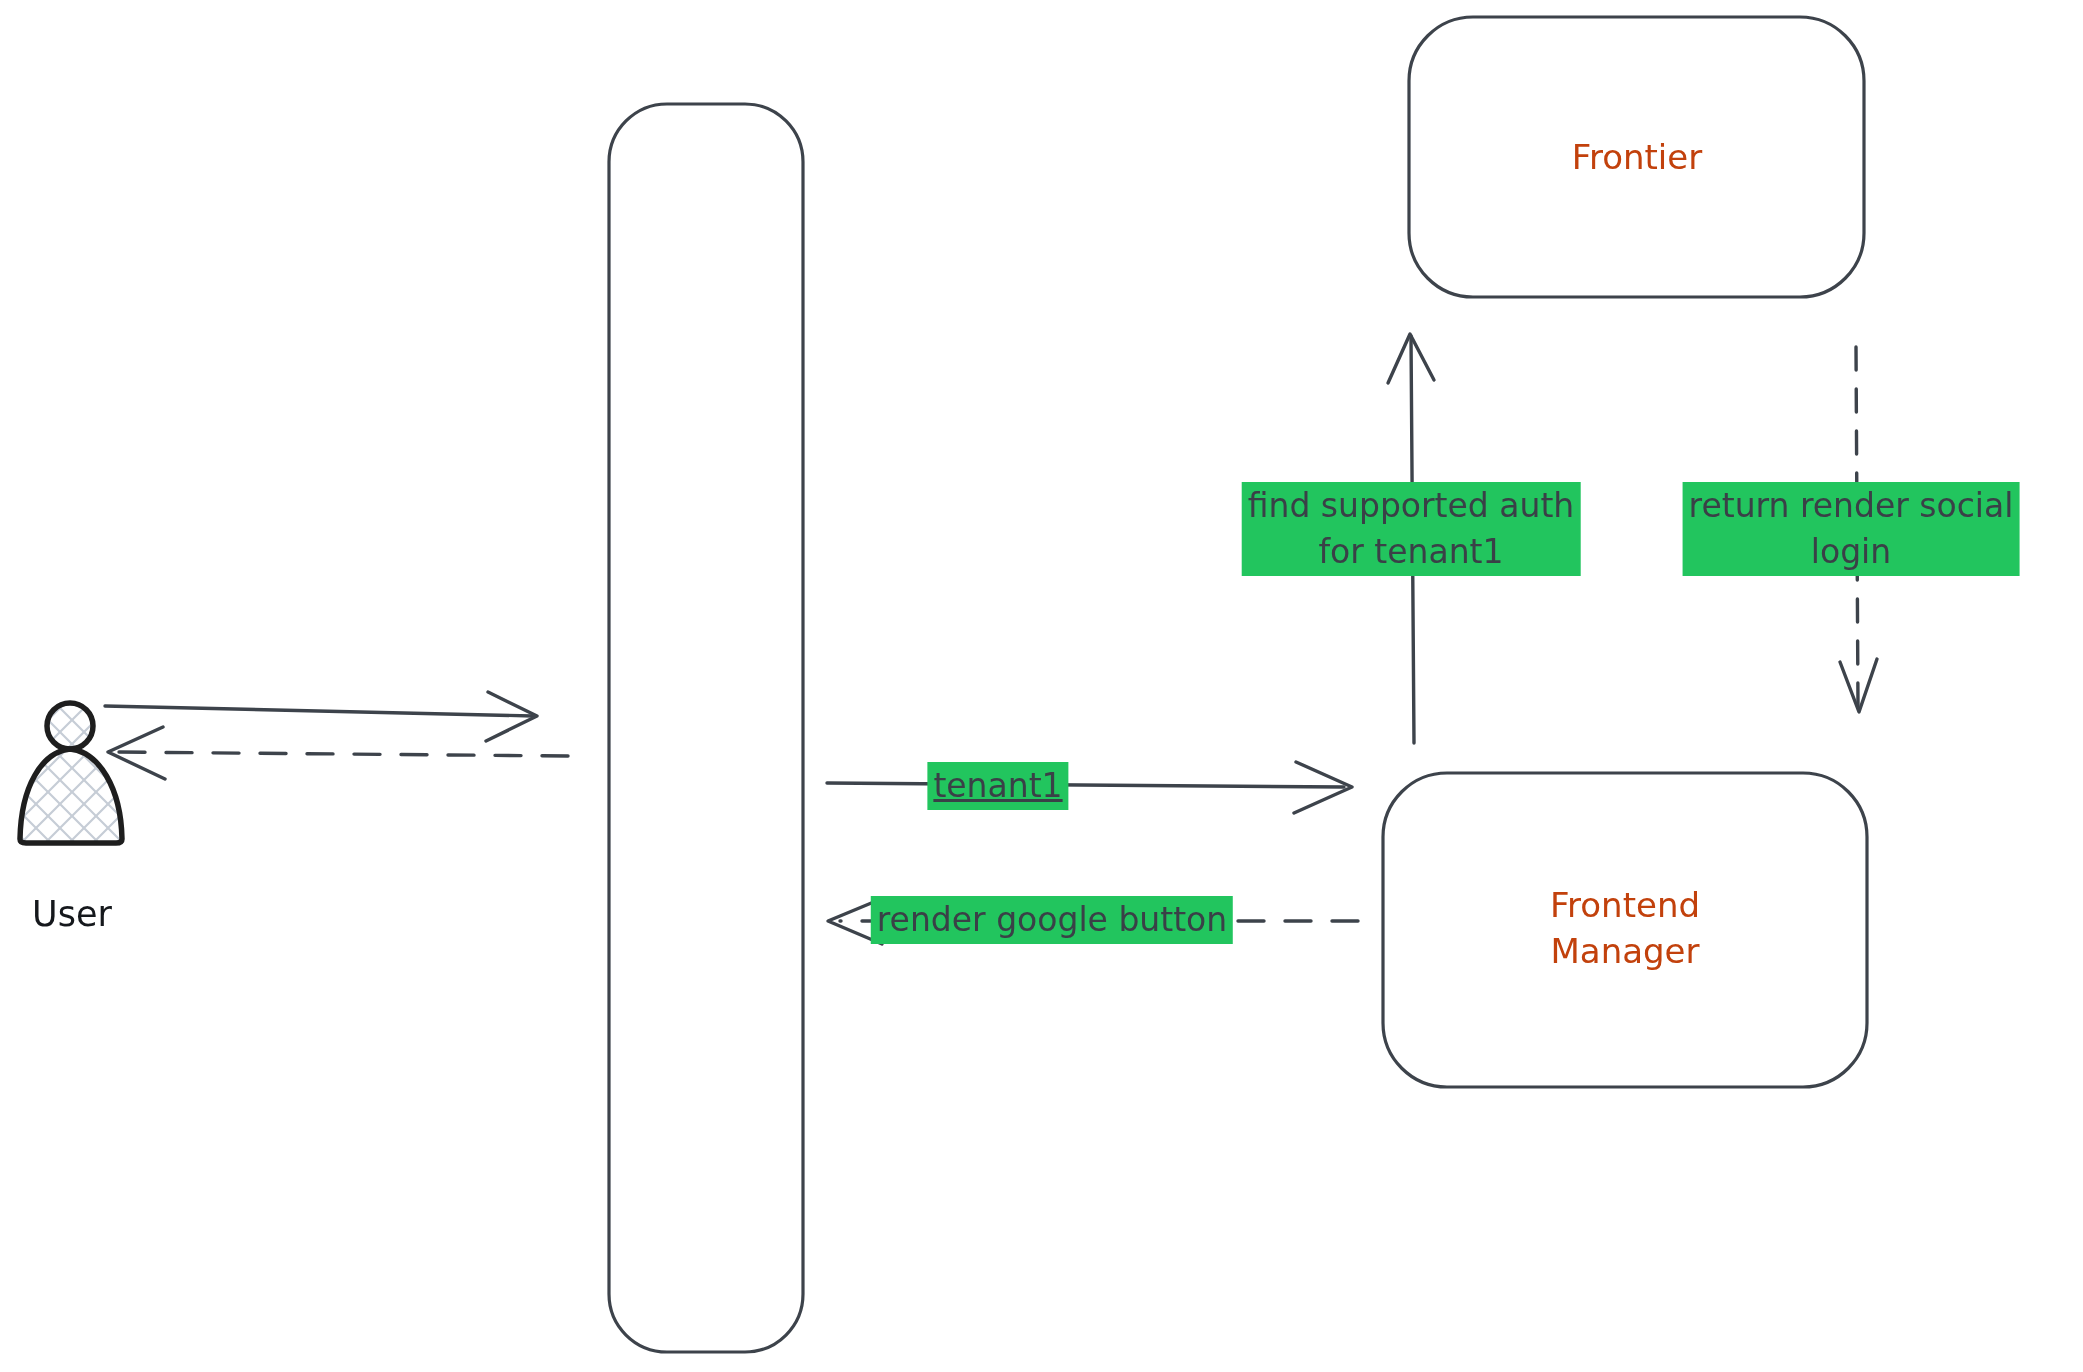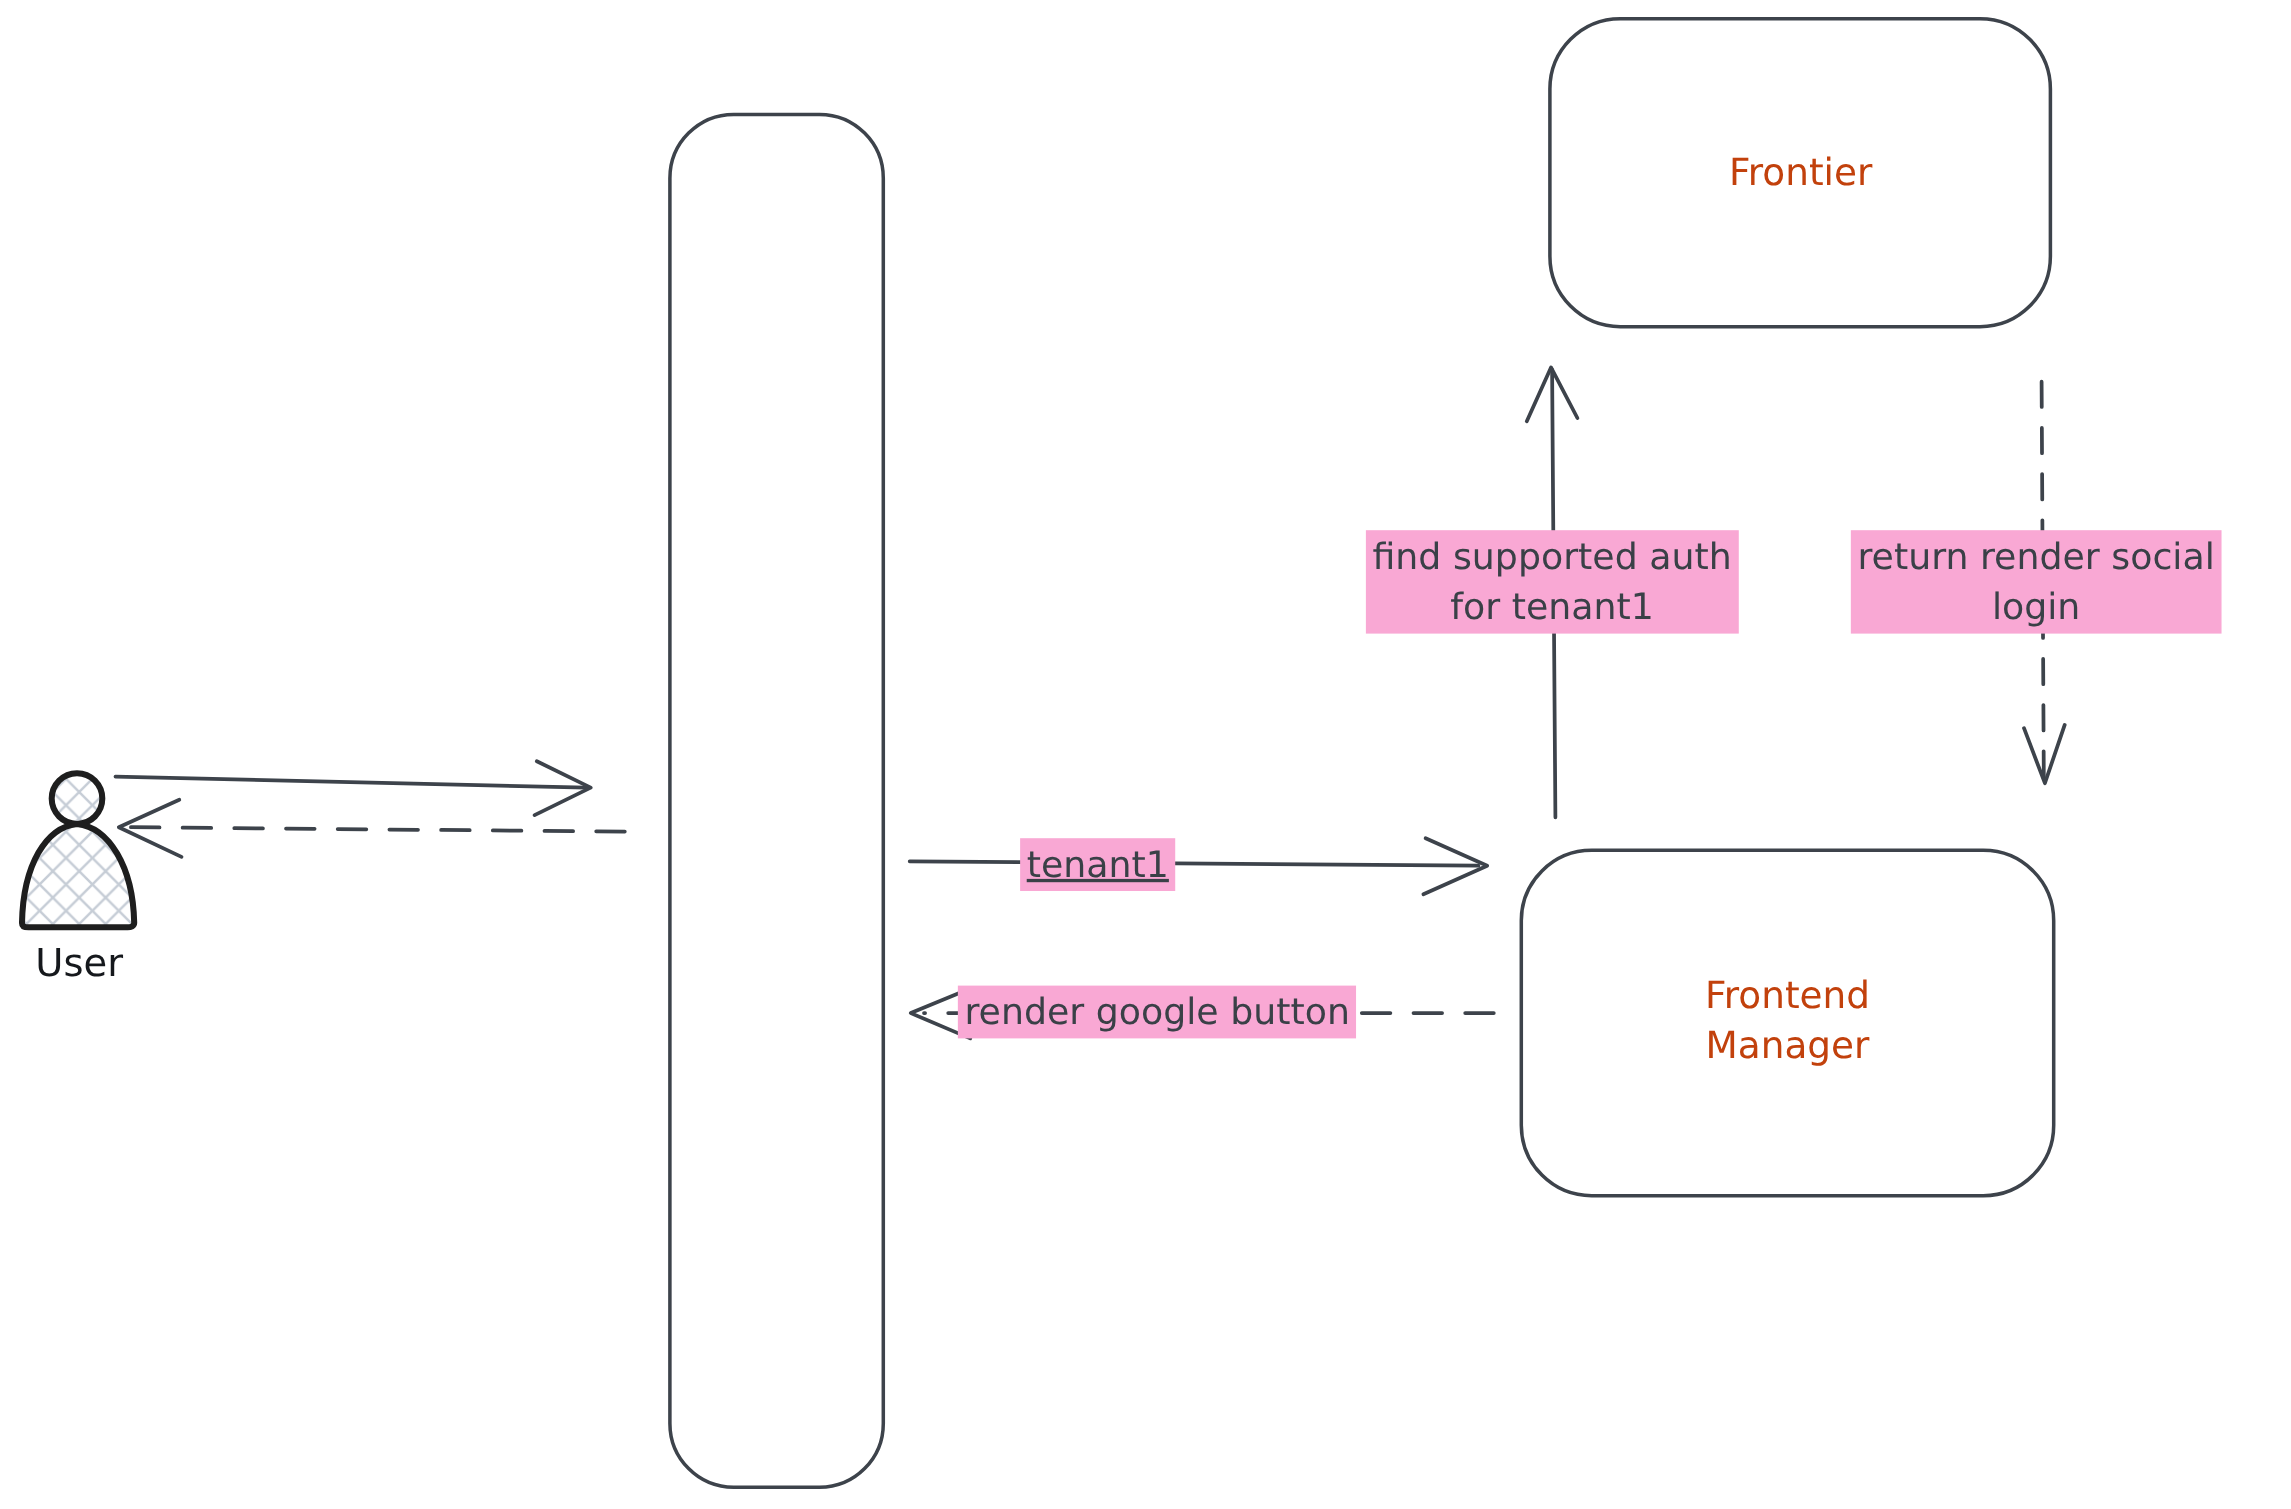--- a/index.html
+++ b/index.html
@@ -13,21 +13,21 @@
   .canvas svg { position:absolute; left:0; top:0; }
   .lbl {
     position:absolute;
     transform:translate(-50%,-50%);
     color:#3a4047;
     font-size:33px;
     line-height:46px;
     white-space:nowrap;
     text-align:center;
   }
-  .lbl.mask { background:#f9a8d4; padding:1px 6px; }
+  .lbl.mask { background:#22c55e; padding:1px 6px; }
   .lbl .ln { display:block; }
   .node-label { color:#c2410c; font-size:34px; }
   .user-label { color:#15181c; font-size:35px; }
 </style>
 </head>
 <body>
 
 <div class="canvas">
 
   <svg width="2083" height="1372" viewBox="0 0 2083 1372">
@@ -78,21 +78,21 @@
   </svg>
 
 
   <div class="lbl node-label" style="left:1637px; top:157px;">Frontier</div>
 
   <div class="lbl node-label" style="left:1625px; top:928px;">
     <span class="ln">Frontend</span>
     <span class="ln">Manager</span>
   </div>
 
-  <div class="lbl user-label" style="left:72px; top:876px;">User</div>
+  <div class="lbl user-label" style="left:72px; top:914px;">User</div>
 
 
   <div class="lbl mask" style="left:998px; top:786px;text-decoration:underline;">tenant1</div>
 
   <div class="lbl mask" style="left:1052px; top:920px;">render google button</div>
 
   <div class="lbl mask" style="left:1411px; top:529px;">
     <span class="ln">find supported auth</span>
     <span class="ln">for tenant1</span>
   </div>

